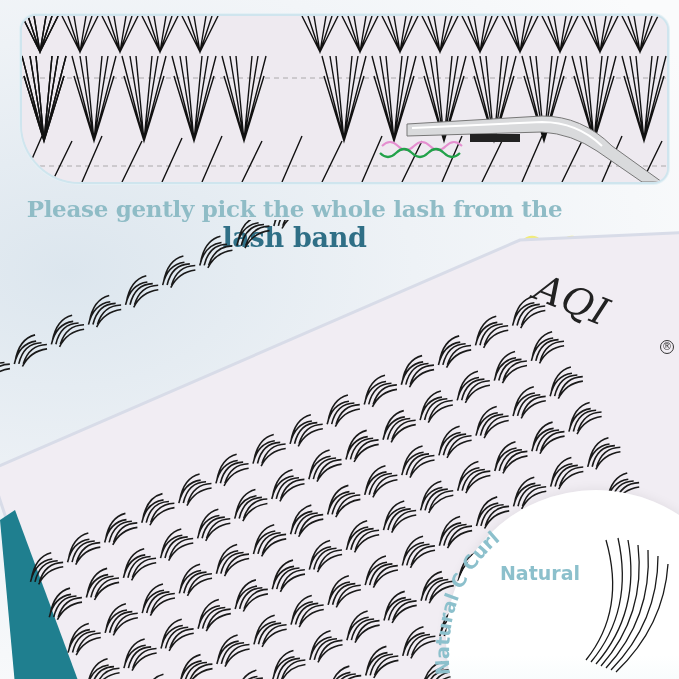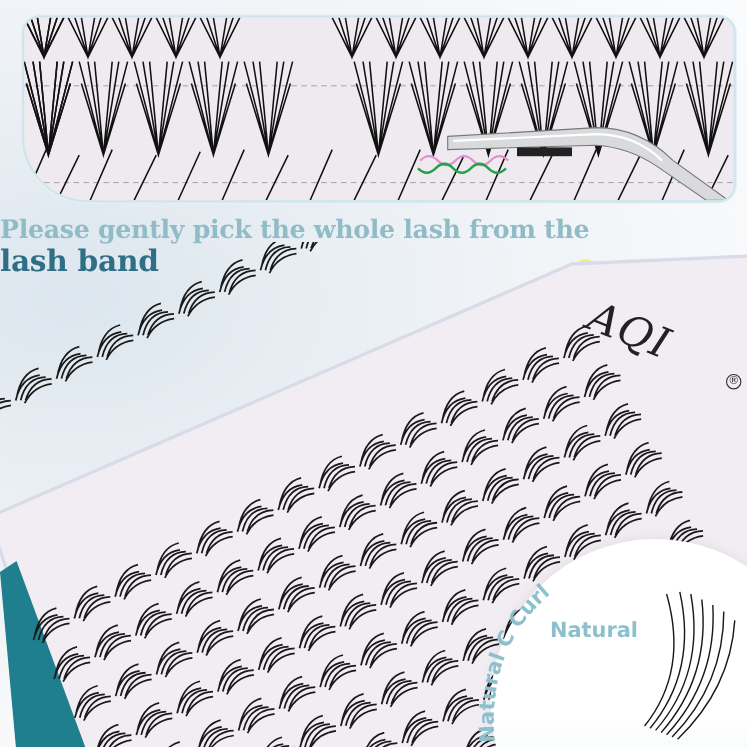--- a/index.html
+++ b/index.html
@@ -2,21 +2,21 @@
 <html><head>
 <meta charset="utf-8">
 <style>
   html,body{margin:0;padding:0;}
   body{width:679px;height:679px;overflow:hidden;background:#f4f6f8;position:relative;font-family:"DejaVu Serif",serif;}
   .bg-wash{position:absolute;left:0;top:0;width:679px;height:679px;
     background:radial-gradient(ellipse at 10% 40%,#dce6ee 0%,#eef2f6 40%,#fafbfc 80%);}
   .top-photo{position:absolute;left:20px;top:14px;width:645px;height:166px;border-radius:16px 16px 16px 60px;
     overflow:hidden;background:#ece8ee;border:2px solid #cfe5ee;box-shadow:0 0 0 1px #e4f0f5;}
   .top-photo svg{position:absolute;left:0;top:0;}
-  .headline{position:absolute;left:0;top:195px;width:589px;font-size:23px;color:#8fbcc6;font-weight:bold;letter-spacing:-0.3px;}
+  .headline{position:absolute;left:0;top:195px;width:589px;text-align:center;font-size:23px;color:#8fbcc6;font-weight:bold;letter-spacing:-0.3px;}
   .headline .emph{color:#2f6f86;font-size:27px;}
   .squiggle{position:absolute;left:520px;top:232px;}
   .tray{position:absolute;left:-40px;top:220px;width:760px;height:520px;}
   .brand{position:absolute;left:522px;top:268px;width:120px;height:80px;}
   .brand-text{position:absolute;left:12px;top:10px;font-family:"DejaVu Serif",serif;font-size:38px;color:#222;transform:rotate(22deg);letter-spacing:1px;font-style:italic;}
   .reg{position:absolute;left:660px;top:340px;font-size:10px;color:#333;border:1px solid #333;border-radius:50%;width:12px;height:12px;line-height:12px;text-align:center;font-family:"DejaVu Sans",sans-serif;}
   .circle{position:absolute;left:446px;top:490px;width:300px;height:300px;border-radius:50%;
     background:linear-gradient(180deg,#ffffff 55%,#d9eef2 100%);box-shadow:0 0 12px rgba(0,0,0,0.08);}
   .circle-label{position:absolute;left:485px;top:560px;width:110px;text-align:center;font-family:"DejaVu Sans",sans-serif;font-weight:bold;font-size:19px;color:#8cc0cc;line-height:26px;}
   .curve-label{position:absolute;left:400px;top:480px;width:200px;height:200px;}

